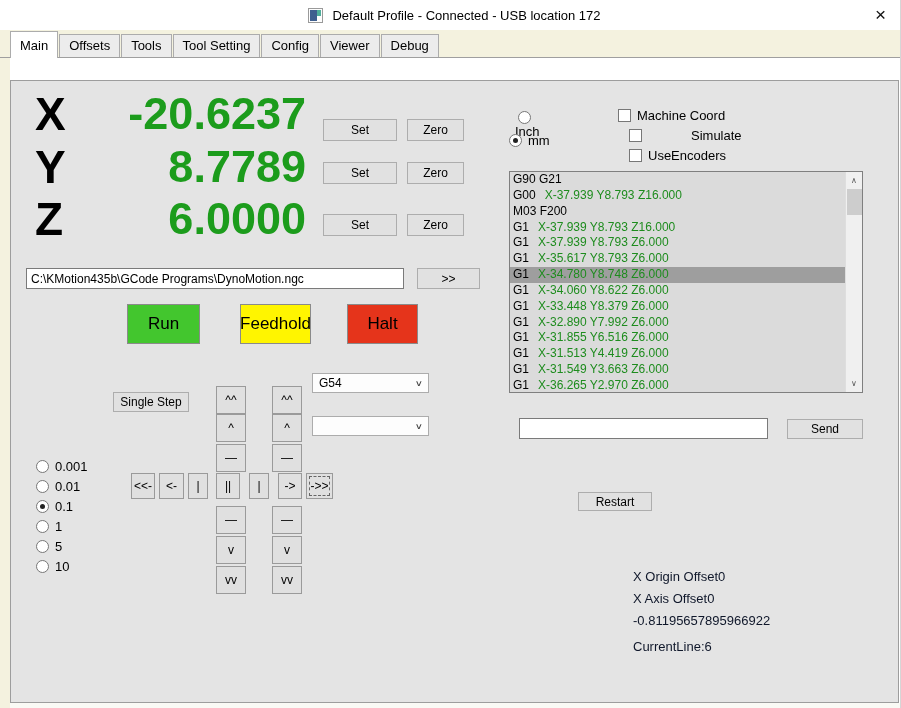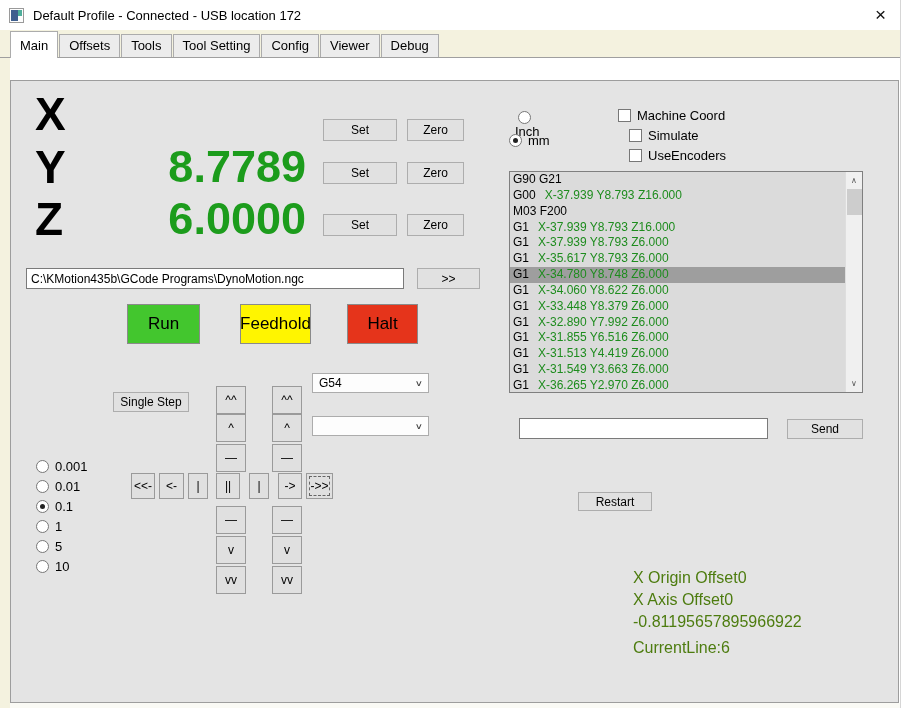--- a/index.html
+++ b/index.html
@@ -2,21 +2,21 @@
 <html style="--dro-green: #1C9C1C; --run-green: #43C62E; --feedhold-yellow: #FFF500; --halt-red: #E5341B; --gcode-green: #1E8C1E; --tabstrip-beige: #F4F2DF; --panel-gray: #E4E4E4; --selected-row-gray: #9E9E9E;"><head>
 <meta charset="utf-8">
 <style>
   * { margin:0; padding:0; box-sizing:border-box; }
   html,body { background:#ffffff; }
   body { width:901px; height:708px; font-family:"Liberation Sans", sans-serif; }
 
   .window { position:relative; width:901px; height:708px; background:#fff; overflow:hidden; border-right:1px solid #d6d6d6; }
 
   
-  .titlebar { position:absolute; left:0; top:0; width:100%; height:30px; background:#fff; display:flex; align-items:center; padding-left:9px; }
+  .titlebar { position:absolute; left:0; top:0; width:100%; height:30px; background:#fff; display:flex; align-items:center; padding-left:9px;justify-content:center; }
   .app-icon { width:15px; height:15px; flex:none; }
   .titlebar .title { font-size:13px; color:#000; margin-left:9px; white-space:nowrap; }
   .close-btn { position:absolute; right:14px; top:2px; font-size:19px; color:#111; line-height:26px; cursor:default; }
 
   
   .tabstrip { position:absolute; left:0; top:30px; width:100%; height:28px; background:#F4F2DF; border-bottom:1px solid #9f9f9f; display:flex; align-items:flex-end; padding-left:10px; }
   .tab { background:#ECECEC; border:1px solid #ACACAC; border-bottom:none; font-size:13px; color:#000; padding:3px 9px 0 9px; margin-right:1px; height:23px; white-space:nowrap; }
   .tab.active { background:#fff; height:27px; margin-bottom:-1px; padding-top:6px; z-index:2; }
 
   .leftstrip { position:absolute; left:0; top:58px; width:10px; height:650px; background:#F4F2DF; }
@@ -52,21 +52,21 @@
   .varrow { position:absolute; left:0; top:0; width:16px; height:17px; display:flex; align-items:center; justify-content:center; font-size:8px; color:#555; }
   .varrow.bottom { top:auto; bottom:0; }
   .vthumb { position:absolute; left:1px; top:17px; width:15px; height:26px; background:#CDCDCD; }
 
   .radio-row, .check-row { position:absolute; display:flex; align-items:center; height:18px; cursor:default; }
   .radio { width:13px; height:13px; border:1px solid #777; border-radius:50%; background:#fff; position:relative; flex:none; }
   .radio.checked::after { content:""; position:absolute; left:3px; top:3px; width:5px; height:5px; border-radius:50%; background:#222; }
   .checkbox { width:13px; height:13px; border:1px solid #777; background:#fff; flex:none; }
   .ctl-label { font-size:13px; color:#000; margin-left:6px; white-space:nowrap; }
 
-  .status-line { position:absolute; font-size:16px; color:#4d7c0f; white-space:nowrap; }
+  .status-line { position:absolute; font-size:13px; color:#0f172a; white-space:nowrap; }
 </style>
 </head>
 <body>
 
 <div class="window">
 
   <div class="titlebar">
     <svg class="app-icon" viewBox="0 0 15 15">
       <rect x="0.5" y="0.5" width="14" height="14" fill="#fdfdfd" stroke="#9a9a9a"></rect>
       <rect x="2" y="2" width="7" height="11" fill="#3f5f8f"></rect>
@@ -131,20 +131,21 @@
         <div class="varrow">∧</div>
         <div class="vthumb"></div>
         <div class="varrow bottom">∨</div>
       </div>
     </div>
 
     <input class="text-input" style="left: 508px; top: 337px; width: 249px; height: 21px;" value="">
     <div class="btn" style="left:776px; top:338px; width:76px; height:20px;">Send</div>
 
   <div class="dro-letter" style="left: 24px; top: 8px;">X</div>
+      <div class="dro-value" style="left: 70px; top: 8px; width: 225px;">-20.6237</div>
       <div class="btn" style="left: 312px; top: 38px; width: 74px; height: 22px;">Set</div>
       <div class="btn" style="left: 396px; top: 38px; width: 57px; height: 22px;">Zero</div>
       <div class="dro-letter" style="left: 24px; top: 61px;">Y</div>
       <div class="dro-value" style="left: 70px; top: 61px; width: 225px;">8.7789</div>
       <div class="btn" style="left: 312px; top: 81px; width: 74px; height: 22px;">Set</div>
       <div class="btn" style="left: 396px; top: 81px; width: 57px; height: 22px;">Zero</div>
       <div class="dro-letter" style="left: 24px; top: 113px;">Z</div>
       <div class="dro-value" style="left: 70px; top: 113px; width: 225px;">6.0000</div>
       <div class="btn" style="left: 312px; top: 133px; width: 74px; height: 22px;">Set</div>
       <div class="btn" style="left: 396px; top: 133px; width: 57px; height: 22px;">Zero</div>
@@ -196,21 +197,21 @@
         <div class="ctl-label">Inch</div>
       </div>
       <div class="radio-row" style="left: 498px; top: 50px;">
         <div class="radio checked"></div>
         <div class="ctl-label">mm</div>
       </div>
       <div class="check-row" style="left: 607px; top: 25px;">
         <div class="checkbox"></div>
         <div class="ctl-label">Machine Coord</div>
       </div>
-      <div class="check-row" style="left: 618px; top: 45px;">
+      <div class="check-row" style="left: 618px; top: 45px; gap: 43px;">
         <div class="checkbox"></div>
         <div class="ctl-label">Simulate</div>
       </div>
       <div class="check-row" style="left: 618px; top: 65px;">
         <div class="checkbox"></div>
         <div class="ctl-label">UseEncoders</div>
       </div>
       <div class="status-line" style="left: 622px; top: 488px;">X Origin Offset0</div>
       <div class="status-line" style="left: 622px; top: 510px;">X Axis Offset0</div>
       <div class="status-line" style="left: 622px; top: 532px;">-0.81195657895966922</div>

